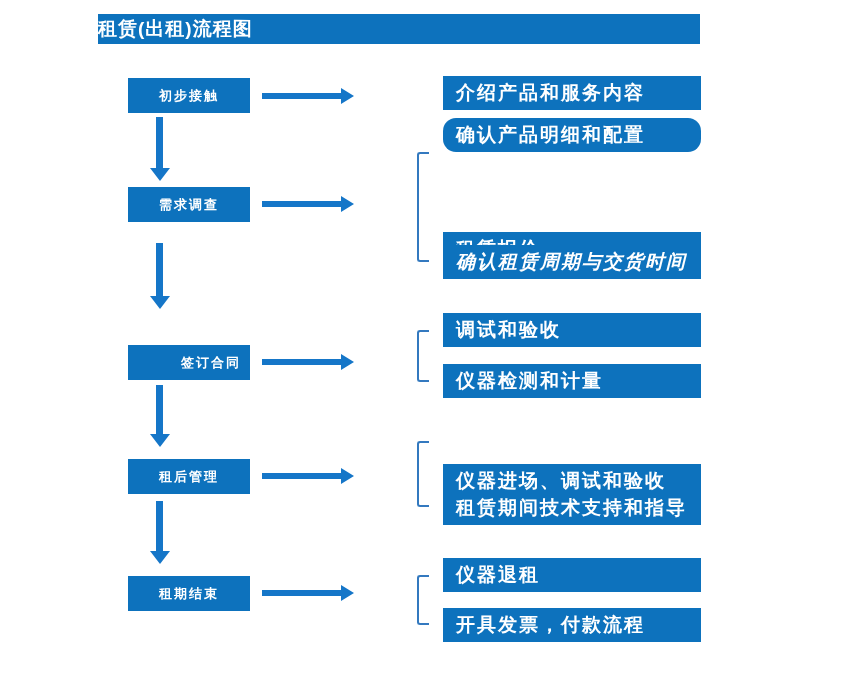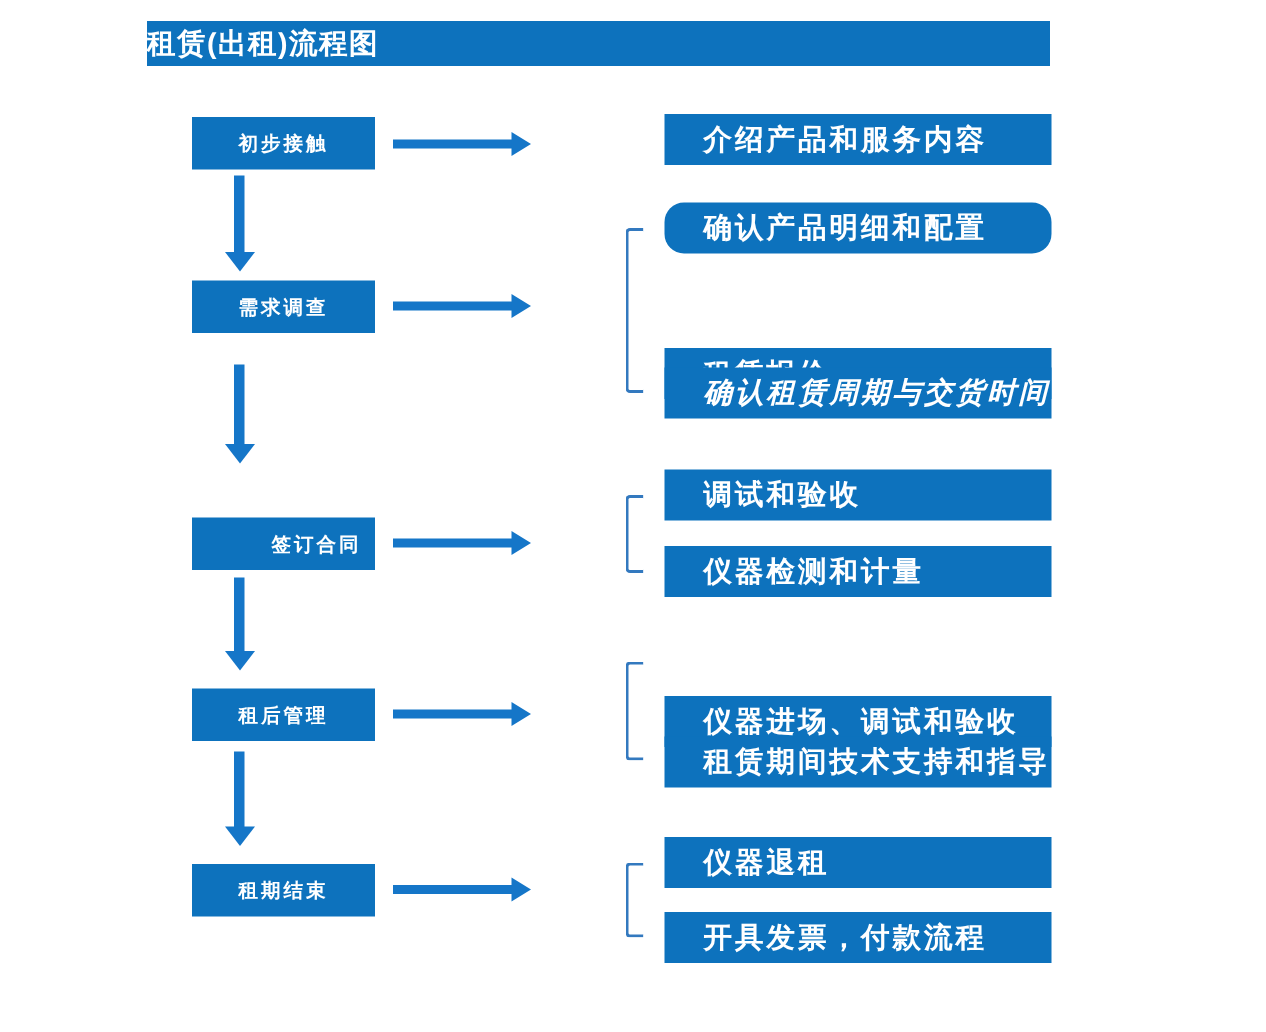--- a/index.html
+++ b/index.html
@@ -35,21 +35,21 @@
     box-sizing: border-box;
     white-space: nowrap;
   }
   .step {
     left: 103px; width: 122px; height: 35px;
     justify-content: center;
     font-size: 13px; letter-spacing: 2px; margin-left: 25px;
   }
   .out {
     left: 443px; width: 258px; height: 34px;
-    padding-left: 26px;
+    padding-left: 13px;
     font-size: 19px; letter-spacing: 2px;
   }
   .h-arrow { position: absolute; left: 262px; width: 92px; height: 16px; }
   .h-arrow .shaft {
     position: absolute; left: 0; top: 5px; width: 80px; height: 6px;
     background: var(--arrow);
   }
   .h-arrow .head {
     position: absolute; right: 0; top: 0; width: 0; height: 0;
     border-top: 8px solid transparent;
@@ -83,21 +83,21 @@
   <span>租赁(出租)流程图</span>
 </div>
 
 <div class="box step" style="top:78px;">初步接触</div>
 <div class="box step" style="top:187px;">需求调查</div>
 <div class="box step" style="top:345px;padding-left:44px;">签订合同</div>
 <div class="box step" style="top:459px;">租后管理</div>
 <div class="box step" style="top:576px;">租期结束</div>
 
 <div class="box out" style="top:76px;">介绍产品和服务内容</div>
-<div class="box out" style="top:135px;border-radius:13px;">确认产品明细和配置</div>
+<div class="box out" style="top:118px;border-radius:13px;">确认产品明细和配置</div>
 <div class="box out" style="top:200px;margin-top:32px;">租赁报价</div>
 <div class="box out" style="top:245px;font-style:italic;">确认租赁周期与交货时间</div>
 <div class="box out" style="top:313px;">调试和验收</div>
 <div class="box out" style="top:364px;">仪器检测和计量</div>
 <div class="box out" style="top:424px;margin-top:40px;">仪器进场、调试和验收</div>
 <div class="box out" style="top:491px;">租赁期间技术支持和指导</div>
 <div class="box out" style="top:558px;">仪器退租</div>
 <div class="box out" style="top:608px;">开具发票，付款流程</div>
 
 <div class="h-arrow" style="top:88px;">

